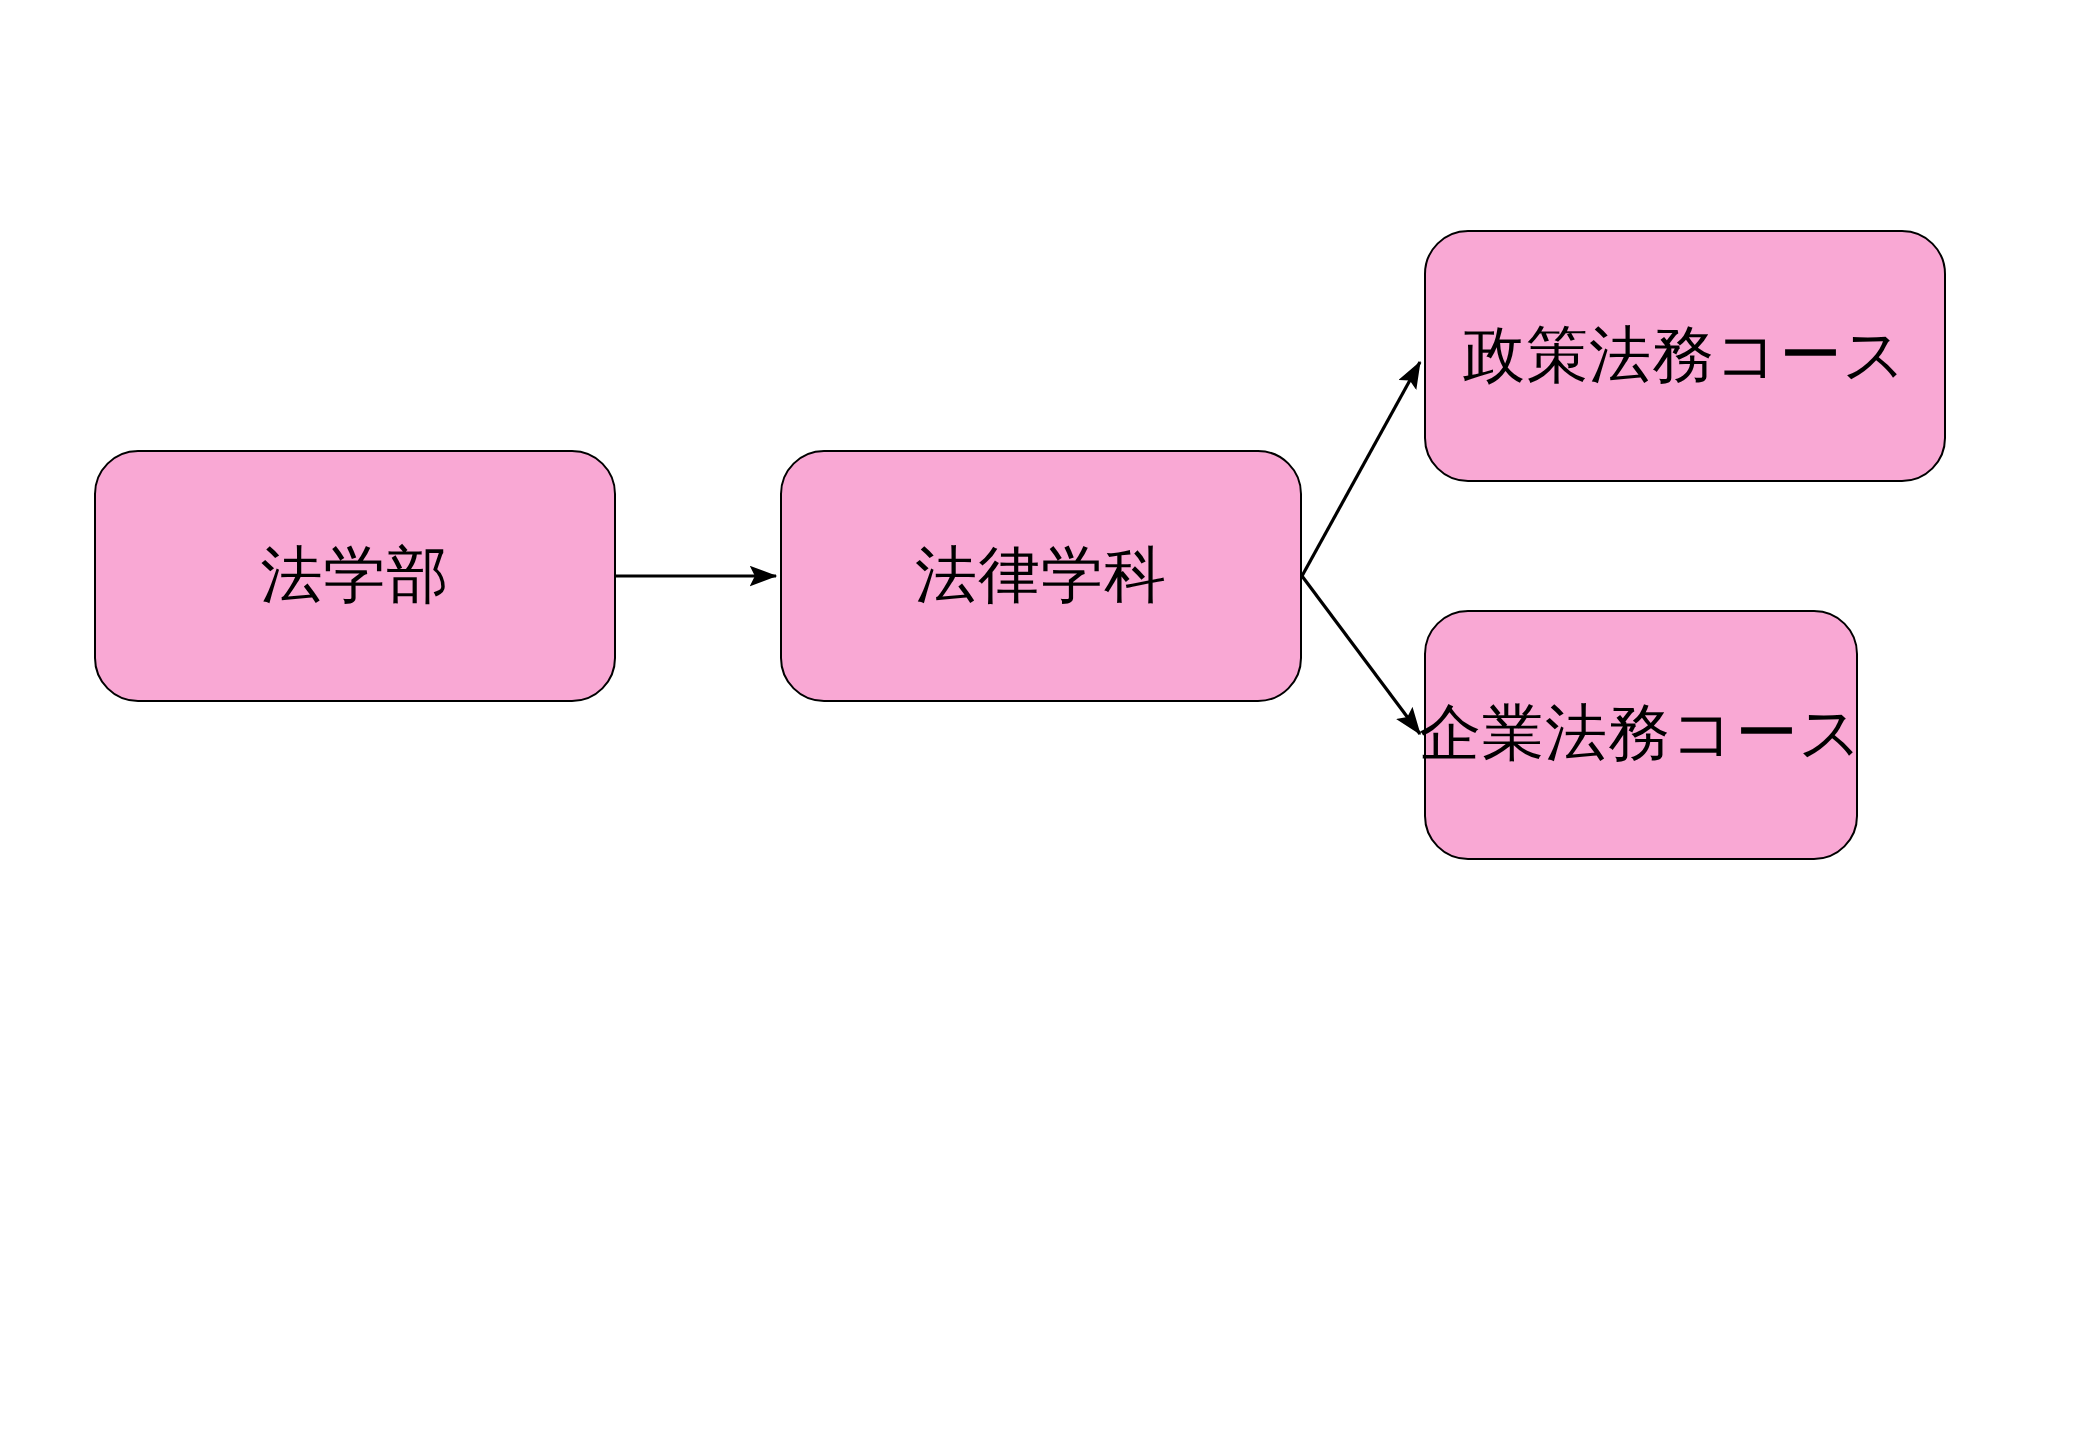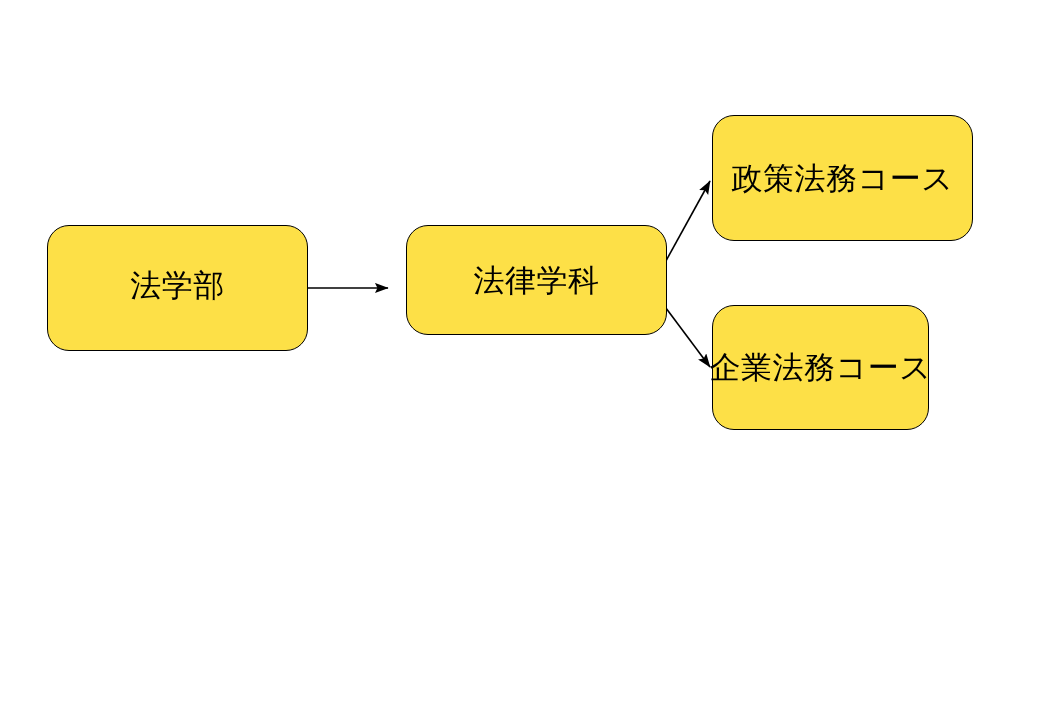--- a/index.html
+++ b/index.html
@@ -24,37 +24,37 @@
     position: absolute;
     left: 0;
     top: 0;
     width: 1040px;
     height: 720px;
     pointer-events: none;
   }
   .node-box {
     position: absolute;
     box-sizing: border-box;
-    background: #fde047;
+    background: #f9a8d4;
     border: 1.4px solid #000000;
     border-radius: 22px;
     display: flex;
     align-items: center;
     justify-content: center;
   }
   .node-label {
     color: #000000;
     font-size: 31px;
     line-height: 1.1;
     letter-spacing: 0.5px;
     white-space: nowrap;
     font-weight: 400;
   }
-  #node-faculty  { left: 47px;  top: 225px; width: 261px; height: 126px; font-family: Liberation Mono, monospace; }
-  #node-dept     { left: 406px; top: 225px; width: 261px; height: 110px; }
+  #node-faculty  { left: 47px;  top: 225px; width: 261px; height: 126px; }
+  #node-dept     { left: 390px; top: 225px; width: 261px; height: 126px; }
   #node-course-policy     { left: 712px; top: 115px; width: 261px; height: 126px; }
   #node-course-corporate  { left: 712px; top: 305px; width: 217px; height: 125px; }
 </style>
 </head>
 <body>
 
 <div id="diagram-canvas">
 
   <svg id="connector-layer" viewBox="0 0 1040 720" width="1040" height="720" xmlns="http://www.w3.org/2000/svg">
     <defs>

